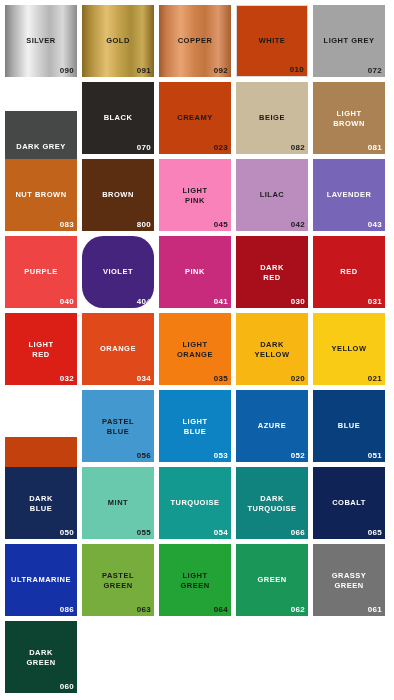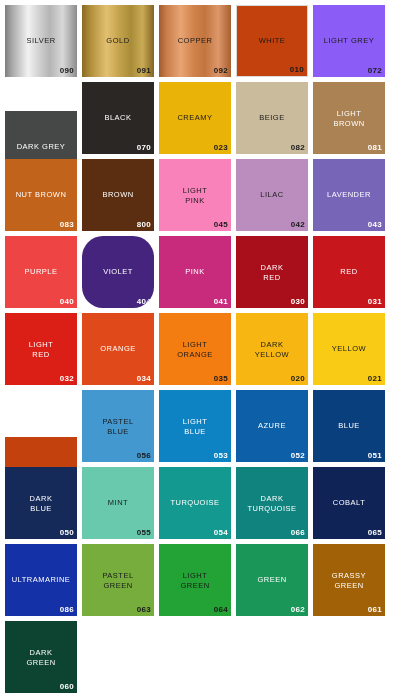--- a/index.html
+++ b/index.html
@@ -37,21 +37,21 @@
     border: 1px solid #d9d9d9;
   }
   .swatch .label {
     position: absolute;
     left: 0;
     right: 0;
     top: 50%;
     transform: translateY(-50%);
     text-align: center;
     font-size: 7.5px;
-    font-weight: normal;
+    font-weight: bold;
     letter-spacing: 0.5px;
     line-height: 9.5px;
     white-space: pre-line;
     padding: 0 2px;
     box-sizing: border-box;
   }
   .swatch .code {
     position: absolute;
     right: 3px;
     bottom: 1px;
@@ -76,33 +76,33 @@
       <div class="code t-dark">091</div>
     </div>
     <div class="swatch" style="background: linear-gradient(90deg, rgb(160, 90, 44) 0%, rgb(200, 124, 74) 10%, rgb(232, 164, 115) 30%, rgb(210, 131, 76) 48%, rgb(194, 117, 63) 64%, rgb(221, 151, 106) 82%, rgb(168, 95, 48) 100%);">
       <div class="label t-dark">COPPER</div>
       <div class="code t-dark">092</div>
     </div>
     <div class="swatch bordered" style="background: #c2410c;">
       <div class="label t-dark">WHITE</div>
       <div class="code t-dark">010</div>
     </div>
-    <div class="swatch" style="background: #8b5cf6;">
+    <div class="swatch" style="background: #a3a3a3;">
       <div class="label t-dark">LIGHT GREY</div>
       <div class="code t-dark">072</div>
     </div>
     <div class="swatch" style="background: rgb(70, 72, 72); margin-top: 29px;">
       <div class="label t-light">DARK GREY</div>
       <div class="code t-light">073</div>
     </div>
     <div class="swatch" style="background: rgb(43, 39, 36);">
       <div class="label t-light">BLACK</div>
       <div class="code t-light">070</div>
     </div>
-    <div class="swatch" style="background: #eab308;">
+    <div class="swatch" style="background: #c2410c;">
       <div class="label t-dark">CREAMY</div>
       <div class="code t-dark">023</div>
     </div>
     <div class="swatch" style="background: rgb(201, 187, 156);">
       <div class="label t-dark">BEIGE</div>
       <div class="code t-dark">082</div>
     </div>
     <div class="swatch" style="background: rgb(171, 130, 83);">
       <div class="label t-light">LIGHT
 BROWN</div>
@@ -228,21 +228,21 @@
     </div>
     <div class="swatch" style="background: rgb(35, 162, 53);">
       <div class="label t-dark">LIGHT
 GREEN</div>
       <div class="code t-dark">064</div>
     </div>
     <div class="swatch" style="background: rgb(26, 151, 88);">
       <div class="label t-light">GREEN</div>
       <div class="code t-light">062</div>
     </div>
-    <div class="swatch" style="background: #a16207;">
+    <div class="swatch" style="background: #737373;">
       <div class="label t-light">GRASSY
 GREEN</div>
       <div class="code t-light">061</div>
     </div>
     <div class="swatch" style="background: rgb(13, 67, 49);">
       <div class="label t-light">DARK
 GREEN</div>
       <div class="code t-light">060</div>
     </div>
   </div>

